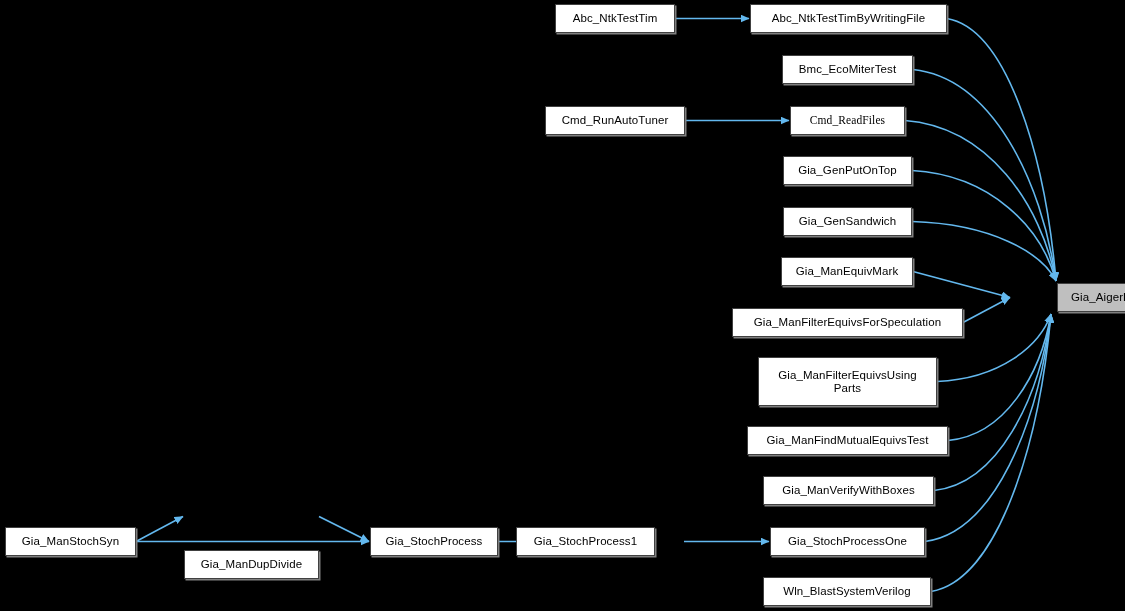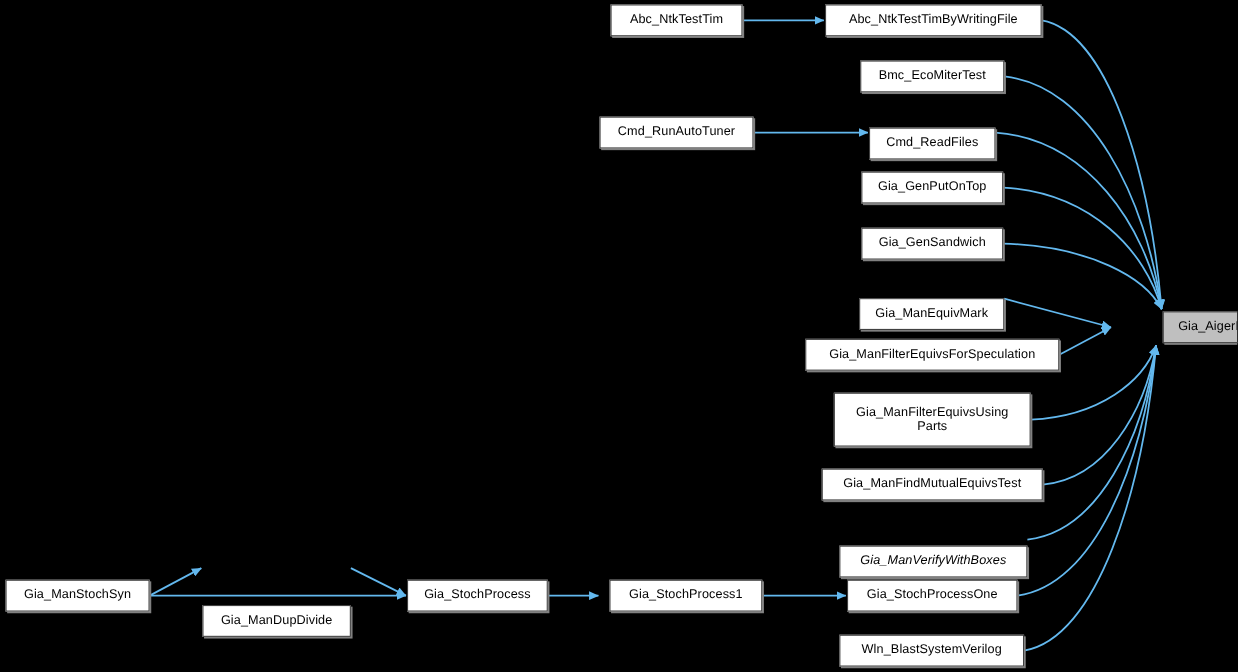--- a/index.html
+++ b/index.html
@@ -72,30 +72,30 @@
       <path d="M136,541.5 L369,541.5" fill="none" stroke="#63b8ee" stroke-width="1.6" marker-end="url(#ah)"></path>
       <path d="M319,516.5 L369,541.5" fill="none" stroke="#63b8ee" stroke-width="1.6" marker-end="url(#ah)"></path>
       <path d="M498,541.5 L544,541.5" fill="none" stroke="#63b8ee" stroke-width="1.6" marker-end="url(#ah)"></path>
       <path d="M684,541.5 L769,541.5" fill="none" stroke="#63b8ee" stroke-width="1.6" marker-end="url(#ah)"></path>
     </svg>
   <div id="node-layer">
       <div class="node" style="left: 555px; top: 4px; width: 120px; height: 29px;">Abc_NtkTestTim</div>
       <div class="node" style="left: 750px; top: 4px; width: 197px; height: 29px;">Abc_NtkTestTimByWritingFile</div>
       <div class="node" style="left: 782px; top: 55px; width: 131px; height: 29px;">Bmc_EcoMiterTest</div>
       <div class="node" style="left: 545px; top: 106px; width: 140px; height: 29px;">Cmd_RunAutoTuner</div>
-      <div class="node" style="left: 790px; top: 116px; width: 115px; height: 29px;">Cmd_ReadFiles</div>
+      <div class="node" style="left: 790px; top: 106px; width: 115px; height: 29px; font-family: Liberation Serif, serif;">Cmd_ReadFiles</div>
       <div class="node" style="left: 783px; top: 156px; width: 129px; height: 29px;">Gia_GenPutOnTop</div>
       <div class="node" style="left: 783px; top: 207px; width: 129px; height: 29px;">Gia_GenSandwich</div>
-      <div class="node" style="left: 781px; top: 271px; width: 132px; height: 29px;">Gia_ManEquivMark</div>
+      <div class="node" style="left: 781px; top: 257px; width: 132px; height: 29px;">Gia_ManEquivMark</div>
       <div class="node focus" style="left: 1011px; top: 283px; width: 108px; height: 29px; margin-left: 46px;">Gia_AigerRead</div>
       <div class="node" style="left: 732px; top: 308px; width: 231px; height: 29px;">Gia_ManFilterEquivsForSpeculation</div>
       <div class="node" style="left: 758px; top: 357px; width: 179px; height: 49px;">Gia_ManFilterEquivsUsing
 Parts</div>
       <div class="node" style="left: 747px; top: 426px; width: 201px; height: 29px; text-align: center;">Gia_ManFindMutualEquivsTest</div>
-      <div class="node" style="left: 763px; top: 496px; width: 171px; height: 29px; font-style: italic;">Gia_ManVerifyWithBoxes</div>
+      <div class="node" style="left: 763px; top: 476px; width: 171px; height: 29px;">Gia_ManVerifyWithBoxes</div>
       <div class="node" style="left: 770px; top: 527px; width: 155px; height: 29px;">Gia_StochProcessOne</div>
       <div class="node" style="left: 763px; top: 577px; width: 168px; height: 29px;">Wln_BlastSystemVerilog</div>
       <div class="node" style="left: 5px; top: 527px; width: 131px; height: 29px;">Gia_ManStochSyn</div>
       <div class="node" style="left: 184px; top: 502px; width: 135px; height: 29px; margin-top: 48px;">Gia_ManDupDivide</div>
       <div class="node" style="left: 370px; top: 527px; width: 128px; height: 29px;">Gia_StochProcess</div>
-      <div class="node" style="left: 554px; top: 527px; width: 139px; height: 29px;">Gia_StochProcess1</div>
+      <div class="node" style="left: 516px; top: 527px; width: 139px; height: 29px;">Gia_StochProcess1</div>
     </div>
 </div>
 
 </body></html>

